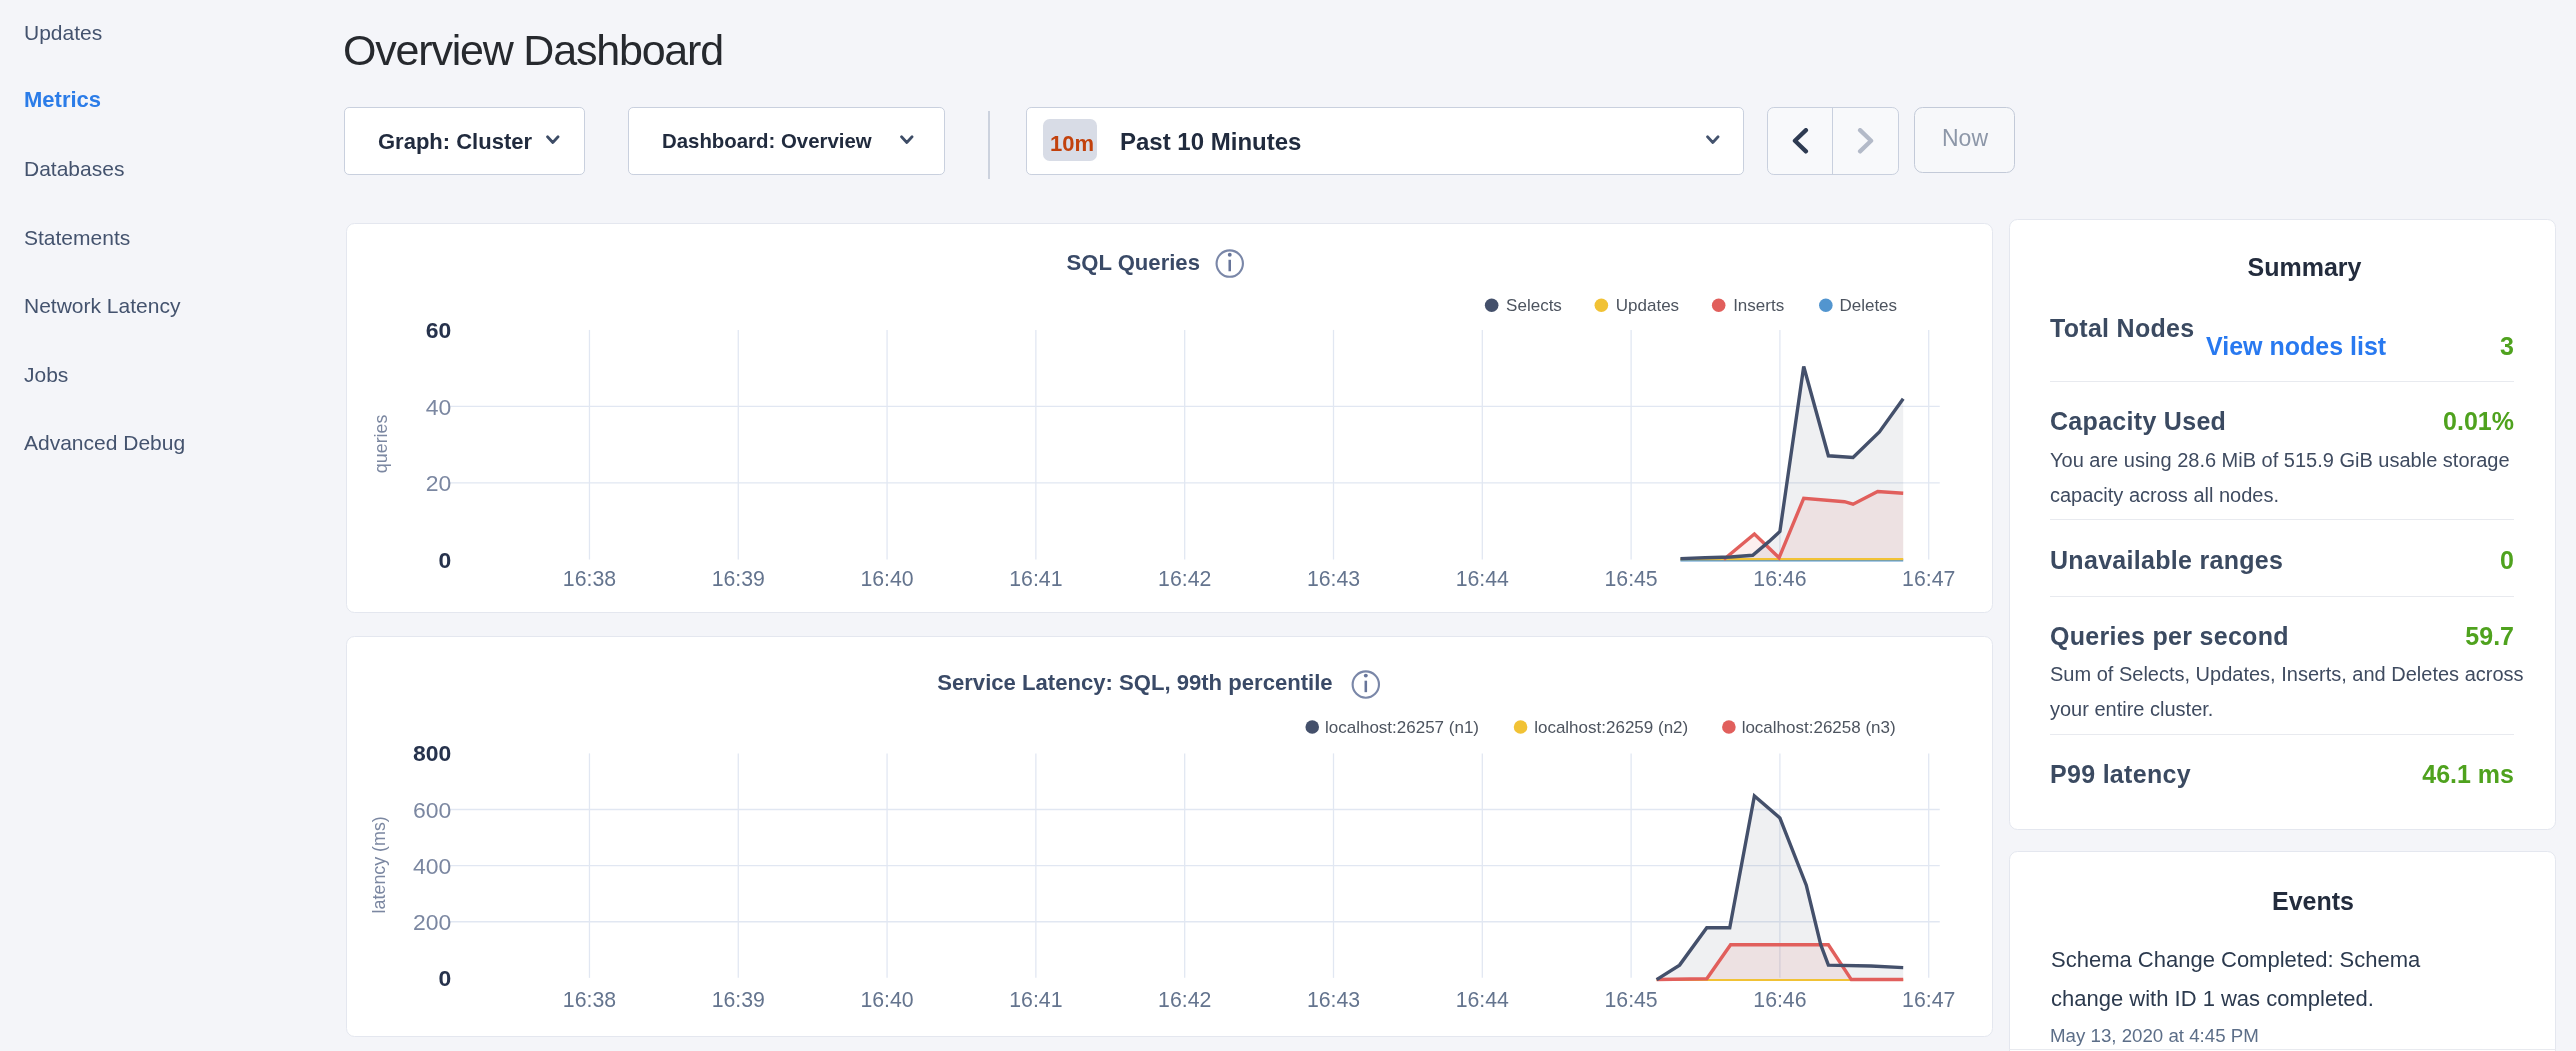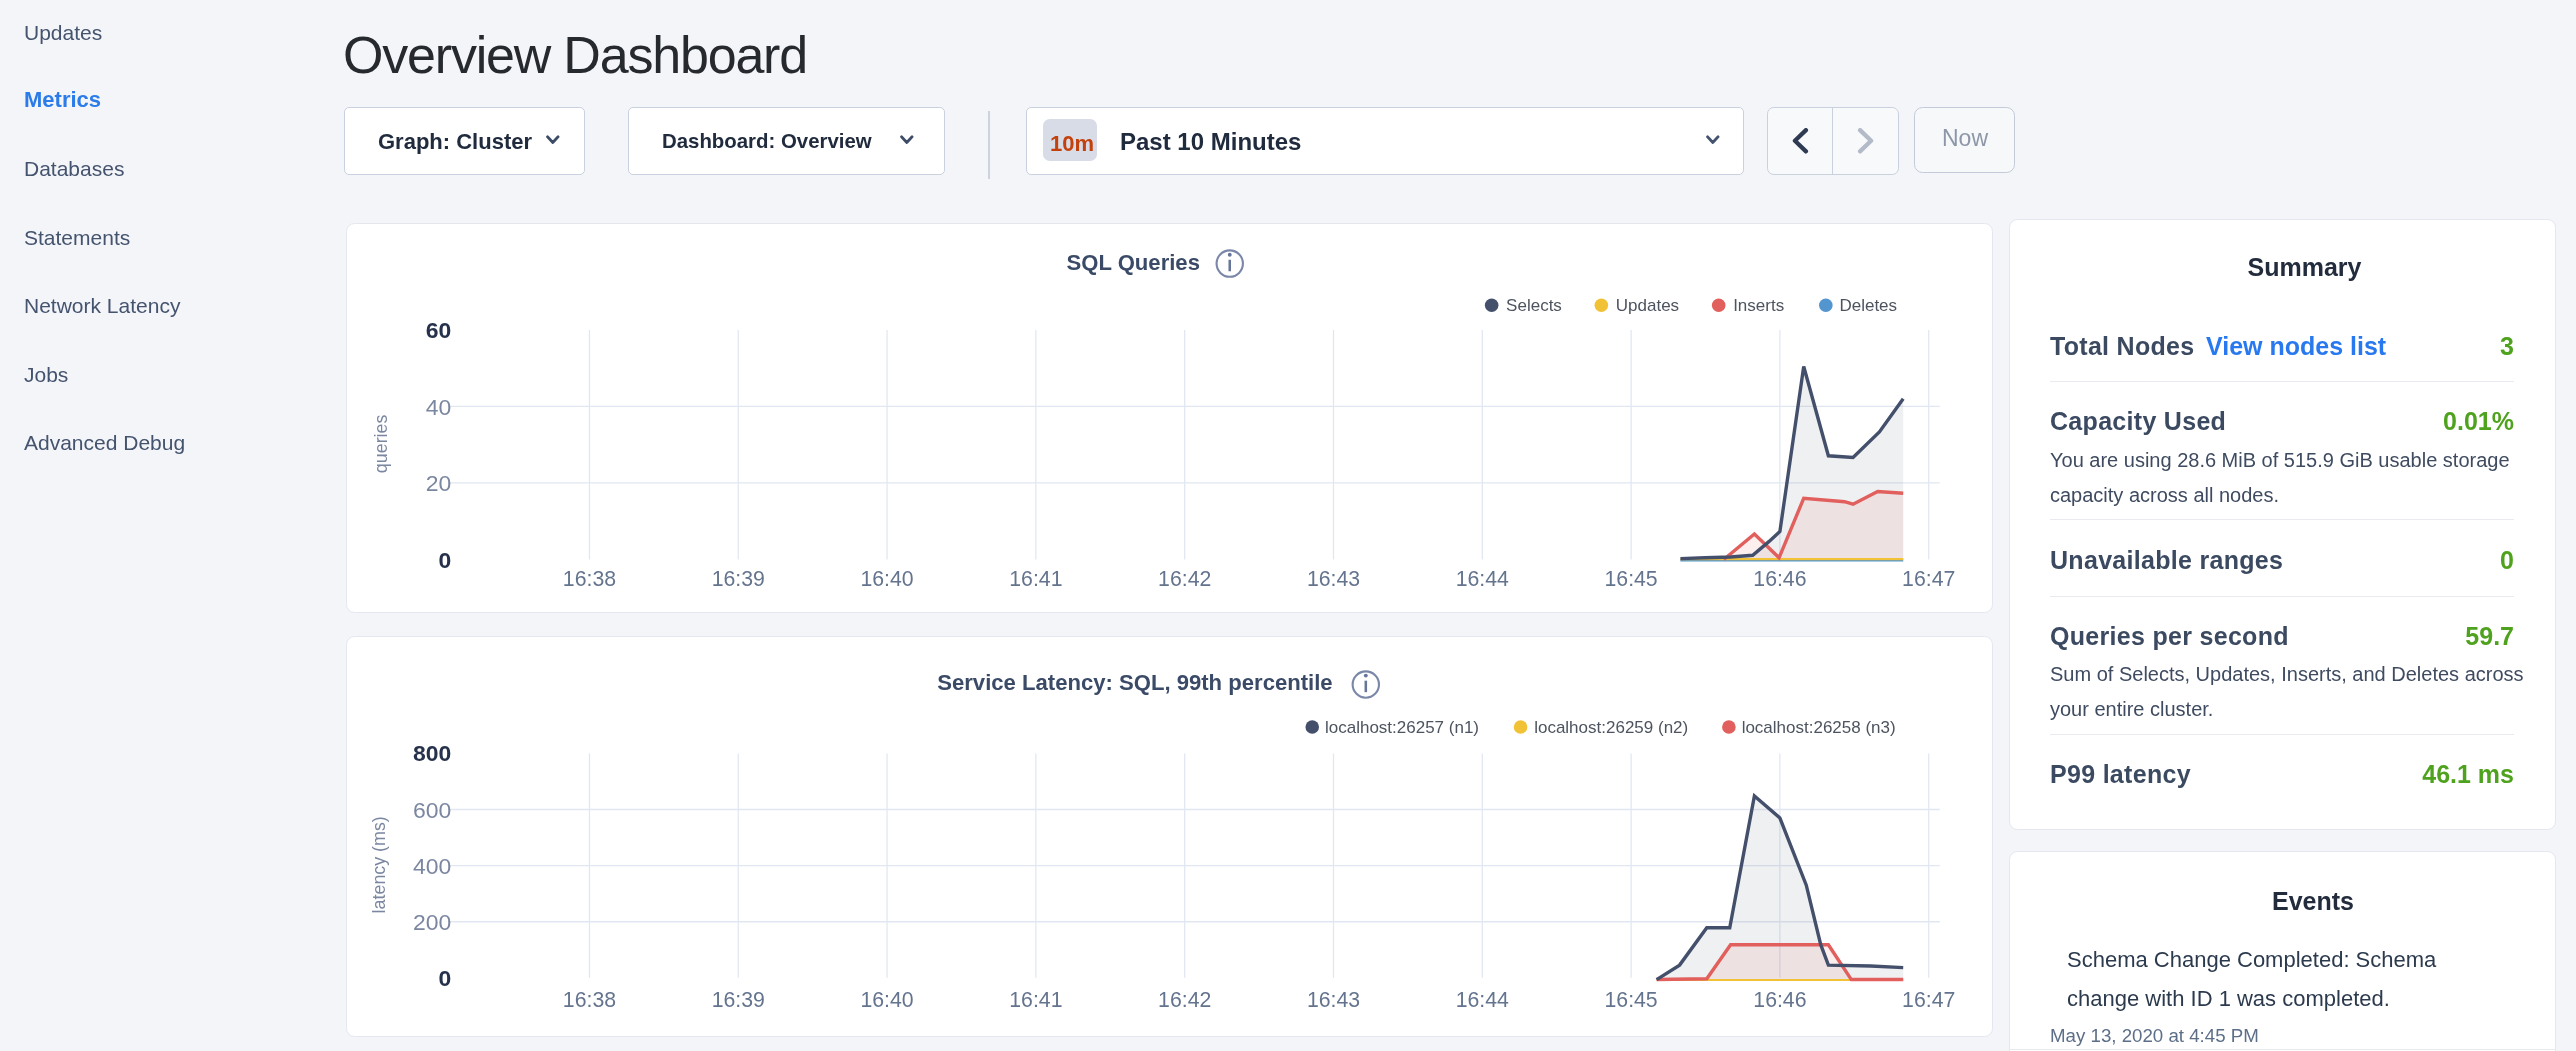--- a/index.html
+++ b/index.html
@@ -18,21 +18,21 @@
 <body>
 
 <div class="navitem" style="top:21.5px;">Updates</div>
 <div class="navitem" style="top:89px; font-size:22px; color:#2b7ce8; font-weight:bold;">Metrics</div>
 <div class="navitem" style="top:158px;">Databases</div>
 <div class="navitem" style="top:227px;">Statements</div>
 <div class="navitem" style="top:295px;">Network Latency</div>
 <div class="navitem" style="top:364px;">Jobs</div>
 <div class="navitem" style="top:432px;">Advanced Debug</div>
 
-<div class="abs" style="left:343px; top:28.5px; font-size:52px; letter-spacing:-1.2px; color:#26292e;">Overview Dashboard</div>
+<div class="abs" style="left:343px; top:28.5px; font-size:43px; letter-spacing:-1.2px; color:#26292e;">Overview Dashboard</div>
 
 <div class="ctrl" style="left:344px; top:107px; width:241px; height:68px;"></div>
 <div class="abs" style="left:378px; top:131px; font-size:22px; font-weight:bold; color:#212b3e;">Graph: Cluster</div>
 <svg class="abs" style="left:546px; top:135px;" width="13.6" height="9.4" viewBox="0 0 16 11">
     <polyline points="1.8,2 8,8.8 14.2,2" fill="none" stroke="#3d4c66" stroke-width="3.2" stroke-linecap="round" stroke-linejoin="round"></polyline>
   </svg>
 
 <div class="ctrl" style="left:628px; top:107px; width:317px; height:68px;"></div>
 <div class="abs" style="left:662px; top:131px; font-size:20.4px; font-weight:bold; color:#212b3e;">Dashboard: Overview</div>
 <svg class="abs" style="left:900px; top:135px;" width="13.6" height="9.4" viewBox="0 0 16 11">
@@ -181,21 +181,21 @@
       <text x="1558" y="862">localhost:26257 (n1)</text>
     <circle cx="1788" cy="855" r="8" fill="#f1c235"></circle>
       <text x="1804" y="862">localhost:26259 (n2)</text>
     <circle cx="2033" cy="855" r="8" fill="#e15f5c"></circle>
       <text x="2048" y="862">localhost:26258 (n3)</text>
   </g>
 </svg>
 
 <div class="abs" style="left:2009px; top:255px; width:591px; text-align:center; font-size:25px; font-weight:bold; color:#232c3d;">Summary</div>
 
-<div class="slab" style="top:334px;">Total Nodes</div>
+<div class="slab" style="top:316px;">Total Nodes</div>
 <div class="abs" style="left:2206px; top:334px; font-size:25px; font-weight:bold; color:#2879f0;">View nodes list</div>
 <div class="sval" style="top:334px;">3</div>
 <div class="sep" style="left:2050px; top:381px; width:464px;"></div>
 
 <div class="slab" style="top:409px;">Capacity Used</div>
 <div class="sval" style="top:409px;">0.01%</div>
 <div class="sdesc" style="top:443px;">You are using 28.6 MiB of 515.9 GiB usable storage<br>capacity across all nodes.</div>
 <div class="sep" style="left:2050px; top:519px; width:464px;"></div>
 
 <div class="slab" style="top:548px;">Unavailable ranges</div>
@@ -204,16 +204,16 @@
 
 <div class="slab" style="top:624px;">Queries per second</div>
 <div class="sval" style="top:624px;">59.7</div>
 <div class="sdesc" style="top:657px;">Sum of Selects, Updates, Inserts, and Deletes across<br>your entire cluster.</div>
 <div class="sep" style="left:2050px; top:734px; width:464px;"></div>
 
 <div class="slab" style="top:762px;">P99 latency</div>
 <div class="sval" style="top:762px;">46.1 ms</div>
 
 <div class="abs" style="left:2009px; top:889px; width:608px; text-align:center; font-size:25px; font-weight:bold; color:#232c3d;">Events</div>
-<div class="abs" style="left:2051px; top:940px; font-size:22px; color:#2c3a4e; line-height:39px;margin-left:16px;">Schema Change Completed: Schema<br>change with ID 1 was completed.</div>
+<div class="abs" style="left:2051px; top:940px; font-size:22px; color:#2c3a4e; line-height:39px;">Schema Change Completed: Schema<br>change with ID 1 was completed.</div>
 <div class="abs" style="left:2050px; top:1027px; font-size:18.7px; color:#5c6e88;">May 13, 2020 at 4:45 PM</div>
 <div class="sep" style="left:2009px; top:1049px; width:547px;"></div>
 
 
 </body></html>

